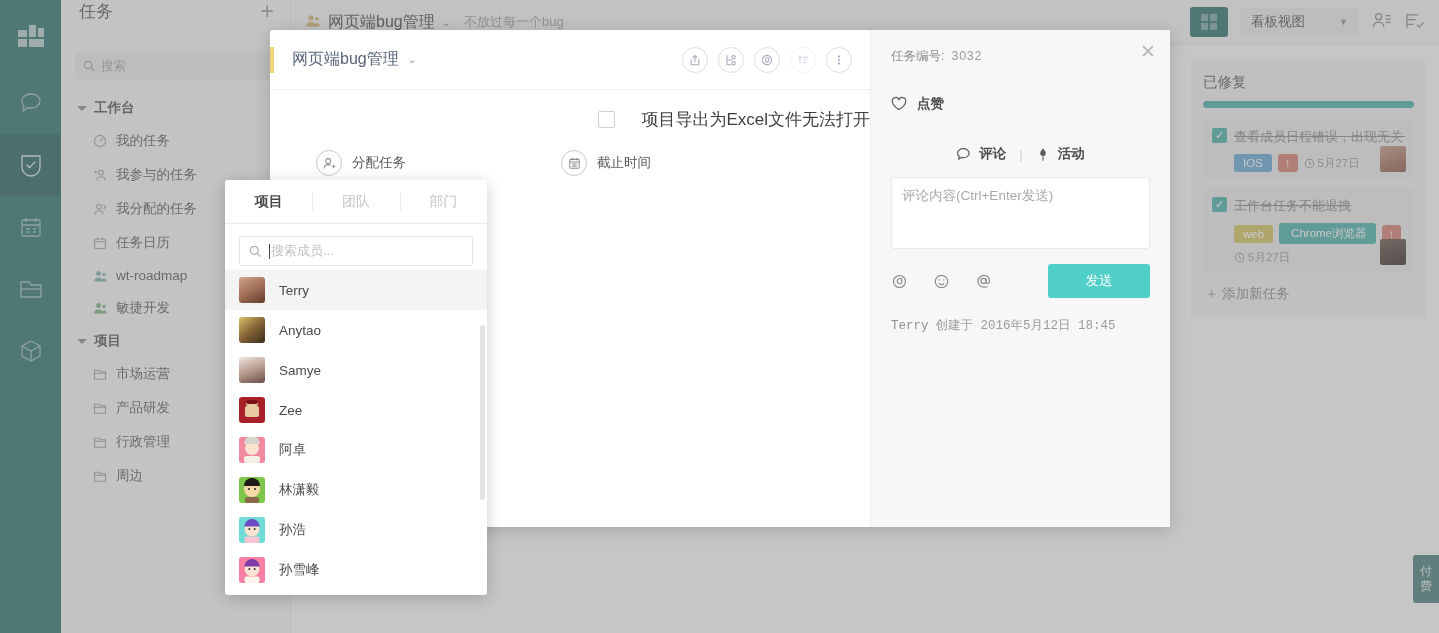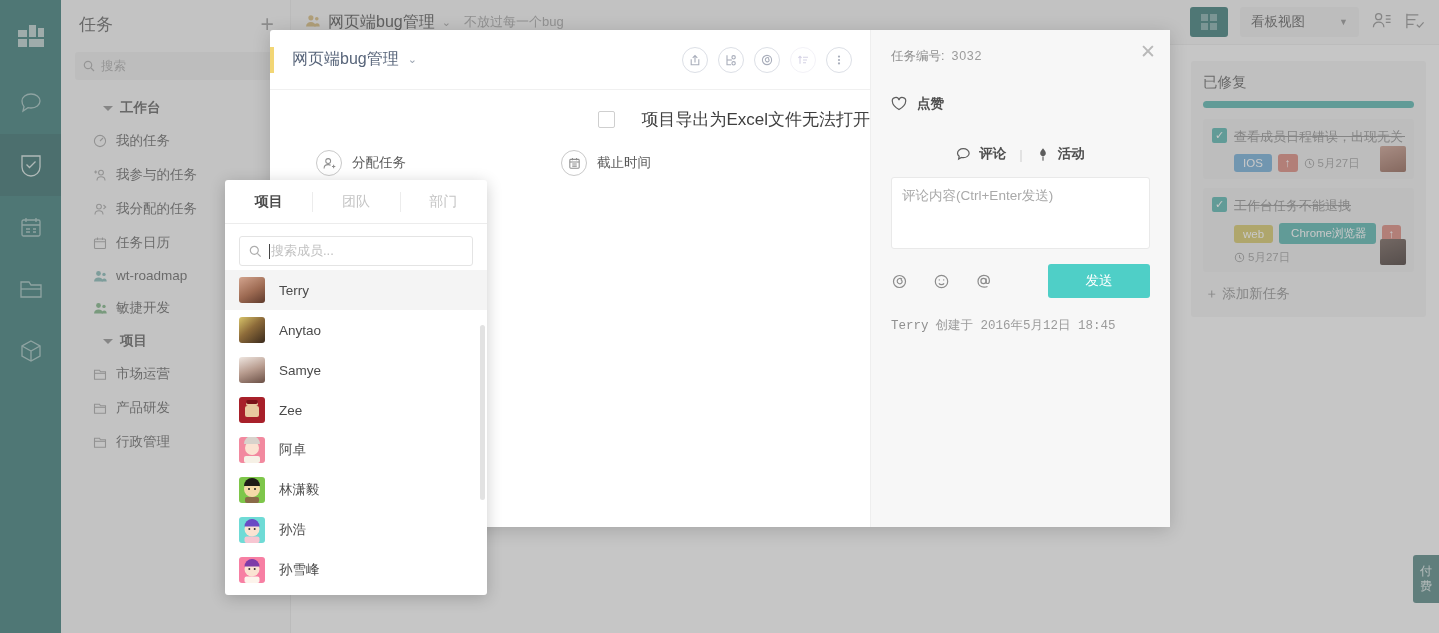--- a/index.html
+++ b/index.html
@@ -41,35 +41,35 @@
 
   
   .side {
     position: absolute; left: 61px; top: 0;
     width: 230px; height: 633px;
     background: #f7f7f7;
     border-right: 1px solid #e9e9e9;
     z-index: 6;
   }
   .side-head {
-    height: 48px; display: flex; align-items: center;
+    height: 48px; display: flex; 
     padding: 0 16px 0 18px;
   }
   .side-title { font-size: 17px; color: #5b5b5b; flex: 1; }
   .side-plus { font-size: 23px; color: #9a9a9a; line-height: 1; cursor: pointer; }
   .side-search {
     margin: 4px 14px 12px 14px; height: 28px;
     background: #ededed; border-radius: 3px;
     display: flex; align-items: center; padding: 0 8px;
   }
   .side-search .ph { font-size: 12.5px; color: #a8a8a8; margin-left: 6px; }
   .grp-head {
     display: flex; align-items: center; gap: 7px;
     padding: 7px 0 7px 16px;
-    font-size: 13.5px; color: #585858; font-weight: bold; margin-left: 26px;
+    font-size: 13.5px; color: #585858; font-weight: bold;
   }
   .caret { width: 0; height: 0; border-left: 5px solid transparent;
            border-right: 5px solid transparent; border-top: 5.5px solid #8d8d8d; }
   .nav-item {
     display: flex; align-items: center; gap: 9px;
     padding: 8px 0 8px 31px;
     font-size: 13.5px; color: #5e5e5e; cursor: pointer;
   }
   .nav-item .ico { width: 15px; height: 15px; flex: 0 0 15px;
                    display: flex; align-items: center; justify-content: center; }
@@ -421,20 +421,30 @@
       <span>产品研发</span>
     </div>
     <div class="nav-item">
       <span class="ico">
           <svg width="14" height="14" viewBox="0 0 14 14" fill="none" stroke="#a3a3a3" stroke-width="1.1">
             <path d="M1.5 3.2h5l1 1.6h5v7.4h-11z"></path>
             <path d="M1.5 6.3h11"></path>
           </svg>
         </span>
       <span>行政管理</span>
+    </div>
+    <div class="nav-item">
+      <span class="ico">
+          <svg width="14" height="14" viewBox="0 0 14 14" fill="none" stroke="#a3a3a3" stroke-width="1.1">
+            <path d="M1.5 3.2h5l1 1.6h5v7.4h-11z"></path>
+            <path d="M1.5 6.3h11"></path>
+          </svg>
+        </span>
+      <span>周边</span>
+      <span class="arrow">›</span>
     </div>
   </div>
 
   <div class="main">
     <div class="main-bar">
       <span><svg width="15" height="15" viewBox="0 0 14 14" fill="#d6b878">
             <circle cx="5.5" cy="4.5" r="2.4"></circle>
             <path d="M1 12.5c0-2.4 2-4 4.5-4s4.5 1.6 4.5 4z"></path>
             <circle cx="11" cy="5.4" r="1.7"></circle>
             <path d="M8.6 12.5c0-1.8 1.2-2.9 2.7-2.9s2.4 1.1 2.4 2.9z"></path>

